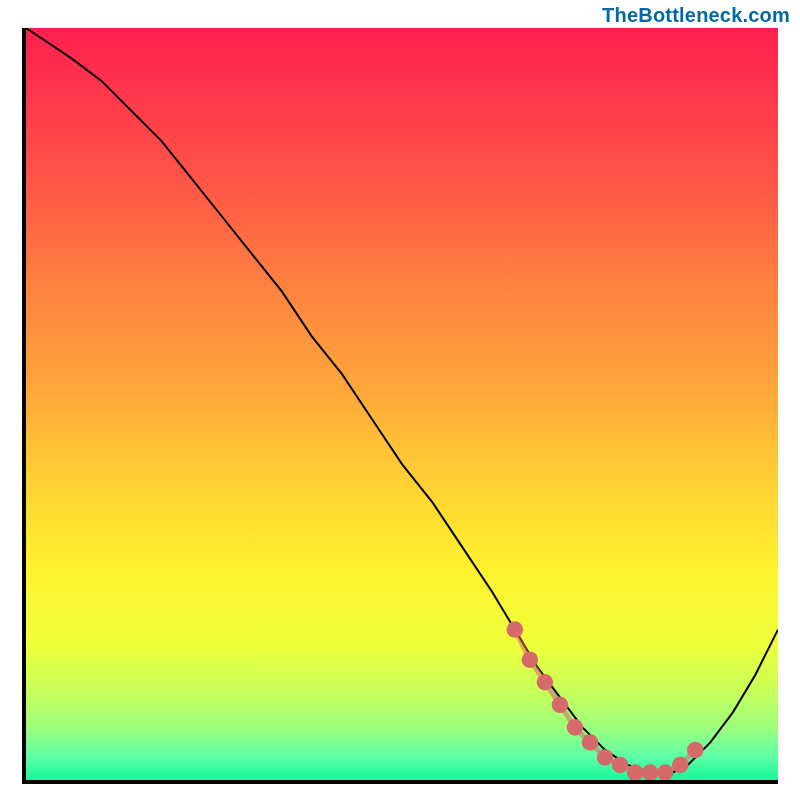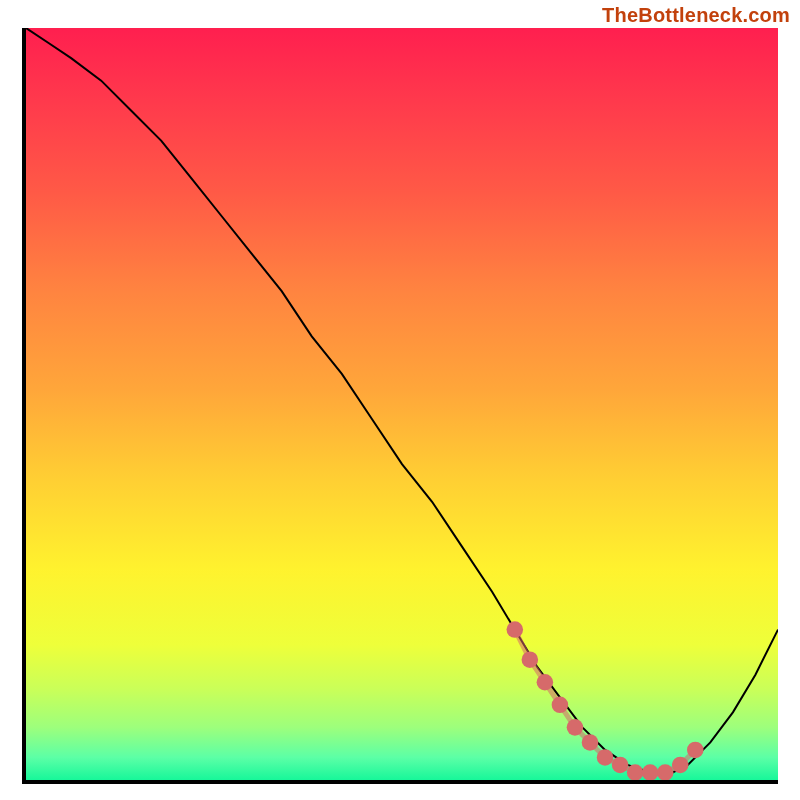--- a/index.html
+++ b/index.html
@@ -15,21 +15,21 @@
     position: relative;
     width: 800px;
     height: 800px;
   }
   .watermark {
     position: absolute;
     top: 4px;
     right: 10px;
     font-size: 20px;
     font-weight: 600;
-    color: #c2410c;
+    color: #0369a1;
     letter-spacing: 0.2px;
     z-index: 5;
   }
   .plot {
     position: absolute;
     left: 22px;
     top: 28px;
     width: 756px;
     height: 756px;
     border-left: 4px solid #000;

